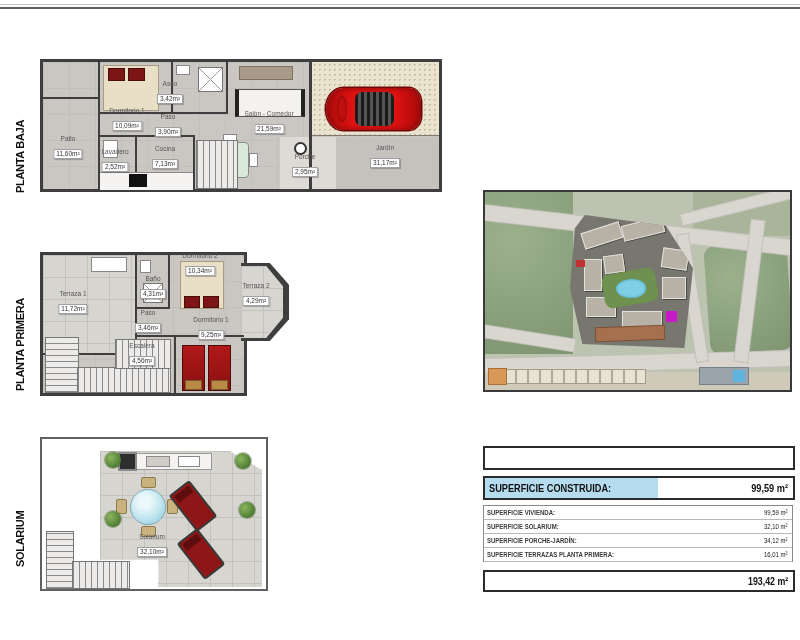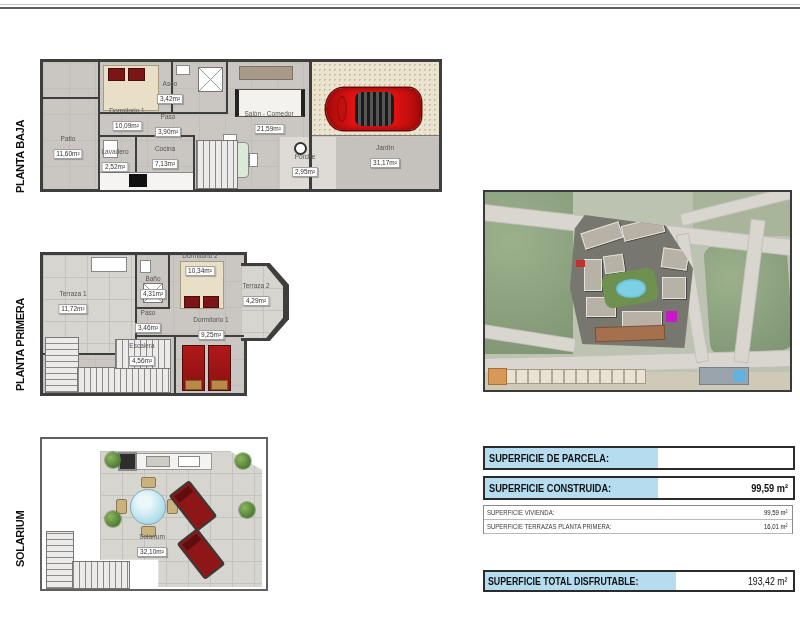--- a/index.html
+++ b/index.html
@@ -73,27 +73,27 @@
   .cond{display:inline-block;transform:scaleX(.8);transform-origin:0 50%;white-space:nowrap;}
   .cond-r{display:inline-block;transform:scaleX(.8);transform-origin:100% 50%;white-space:nowrap;}
   .sum-title{font-size:16px;font-weight:bold;color:#1a1a1a;letter-spacing:0;}
   .big-row{display:flex;border:2px solid #2b2b2b;background:#fff;align-items:stretch;}
   .big-row .lbl{flex:0 0 55%;background:#b5dcef;display:flex;align-items:center;padding-left:4px;
      font-weight:bold;font-size:11.5px;color:#111;}
   .big-row .val{flex:1;display:flex;align-items:center;justify-content:flex-end;padding-right:5px;
      font-weight:bold;font-size:11.5px;color:#111;}
   .detail-table{border:1px solid #8a8a8a;border-bottom:none;}
   .d-row{display:flex;height:13px;border-bottom:1px solid #b9b9b9;align-items:center;background:#fff;}
-  .d-row .lbl{flex:1;padding-left:3px;font-size:7.5px;font-weight:normal;color:#3a3a3a;}
+  .d-row .lbl{flex:1;padding-left:3px;font-size:7.5px;font-weight:bold;color:#3a3a3a;}
   .d-row .val{flex:0 0 80px;text-align:right;padding-right:4px;font-size:7.5px;color:#222;}
   .total-row{display:flex;border:2px solid #2b2b2b;background:#fff;align-items:stretch;}
   .total-row .lbl{flex:0 0 55%;background:#b5dcef;display:flex;align-items:center;padding-left:3px;
      font-weight:bold;font-size:11px;color:#111;}
   .total-row .val{flex:1;display:flex;align-items:center;justify-content:flex-end;padding-right:5px;
-     font-weight:normal;font-size:11px;color:#111;}
+     font-weight:bold;font-size:11px;color:#111;}
 </style>
 </head>
 <body>
 
 <div id="canvas">
   <div class="abs topline2"></div>
   <div class="abs topline"></div>
 
   <div class="abs plan-label" style="left:14px;top:115px;height:82px;">PLANTA BAJA</div>
 
@@ -298,46 +298,48 @@
 
     <div class="abs" style="left:0;top:180px;width:305px;height:18px;background:#cfc9b8;"></div>
     <div class="abs" style="left:20px;top:178px;width:140px;height:13px;background:repeating-linear-gradient(90deg,#e8e2d2 0 10px,#b0a898 10px 12px);box-shadow:0 0 0 1px #a39b8a;"></div>
     <div class="abs" style="left:4px;top:177px;width:17px;height:15px;background:#d89858;box-shadow:0 0 0 1px #a96f38;"></div>
     <div class="abs" style="left:215px;top:176px;width:48px;height:16px;background:#9aa4ad;box-shadow:0 0 0 1px #76808a;"></div>
     <div class="abs" style="left:248px;top:178px;width:12px;height:12px;background:#5fb3de;"></div>
   </div>
 
 
   <div class="abs big-row" style="left:483px;top:446px;width:308px;height:20px;">
-    <div class="lbl">
-        <span class="cond">SUPERFICIE DE PARCELA:</span>
-      </div>
   </div>
 
   <div class="abs big-row" style="left:483px;top:476px;width:308px;height:20px;">
     <div class="lbl">
         <span class="cond">SUPERFICIE CONSTRUIDA:</span>
       </div>
     <div class="val">
         <span class="cond-r">99,59 m²</span>
       </div>
   </div>
 
   <div class="abs detail-table" style="left:483px;top:505px;width:308px;">
     <div class="d-row">
       <div class="lbl"><span class="cond">SUPERFICIE VIVIENDA:</span></div>
       <div class="val"><span class="cond-r">99,59 m²</span></div>
     </div>
     <div class="d-row">
+      <div class="lbl"><span class="cond">SUPERFICIE SOLARIUM:</span></div>
+      <div class="val"><span class="cond-r">32,10 m²</span></div>
+    </div>
+    <div class="d-row">
+      <div class="lbl"><span class="cond">SUPERFICIE PORCHE-JARDÍN:</span></div>
+      <div class="val"><span class="cond-r">34,12 m²</span></div>
+    </div>
+    <div class="d-row">
       <div class="lbl"><span class="cond">SUPERFICIE TERRAZAS PLANTA PRIMERA:</span></div>
       <div class="val"><span class="cond-r">16,01 m²</span></div>
     </div>
   </div>
 
   <div class="abs total-row" style="left:483px;top:570px;width:308px;height:18px;">
-    <div class="lbl">
-        <span class="cond">SUPERFICIE TOTAL DISFRUTABLE:</span>
-      </div>
     <div class="val">
         <span class="cond-r">193,42 m²</span>
       </div>
   </div>
 </div>
 
 </body></html>

